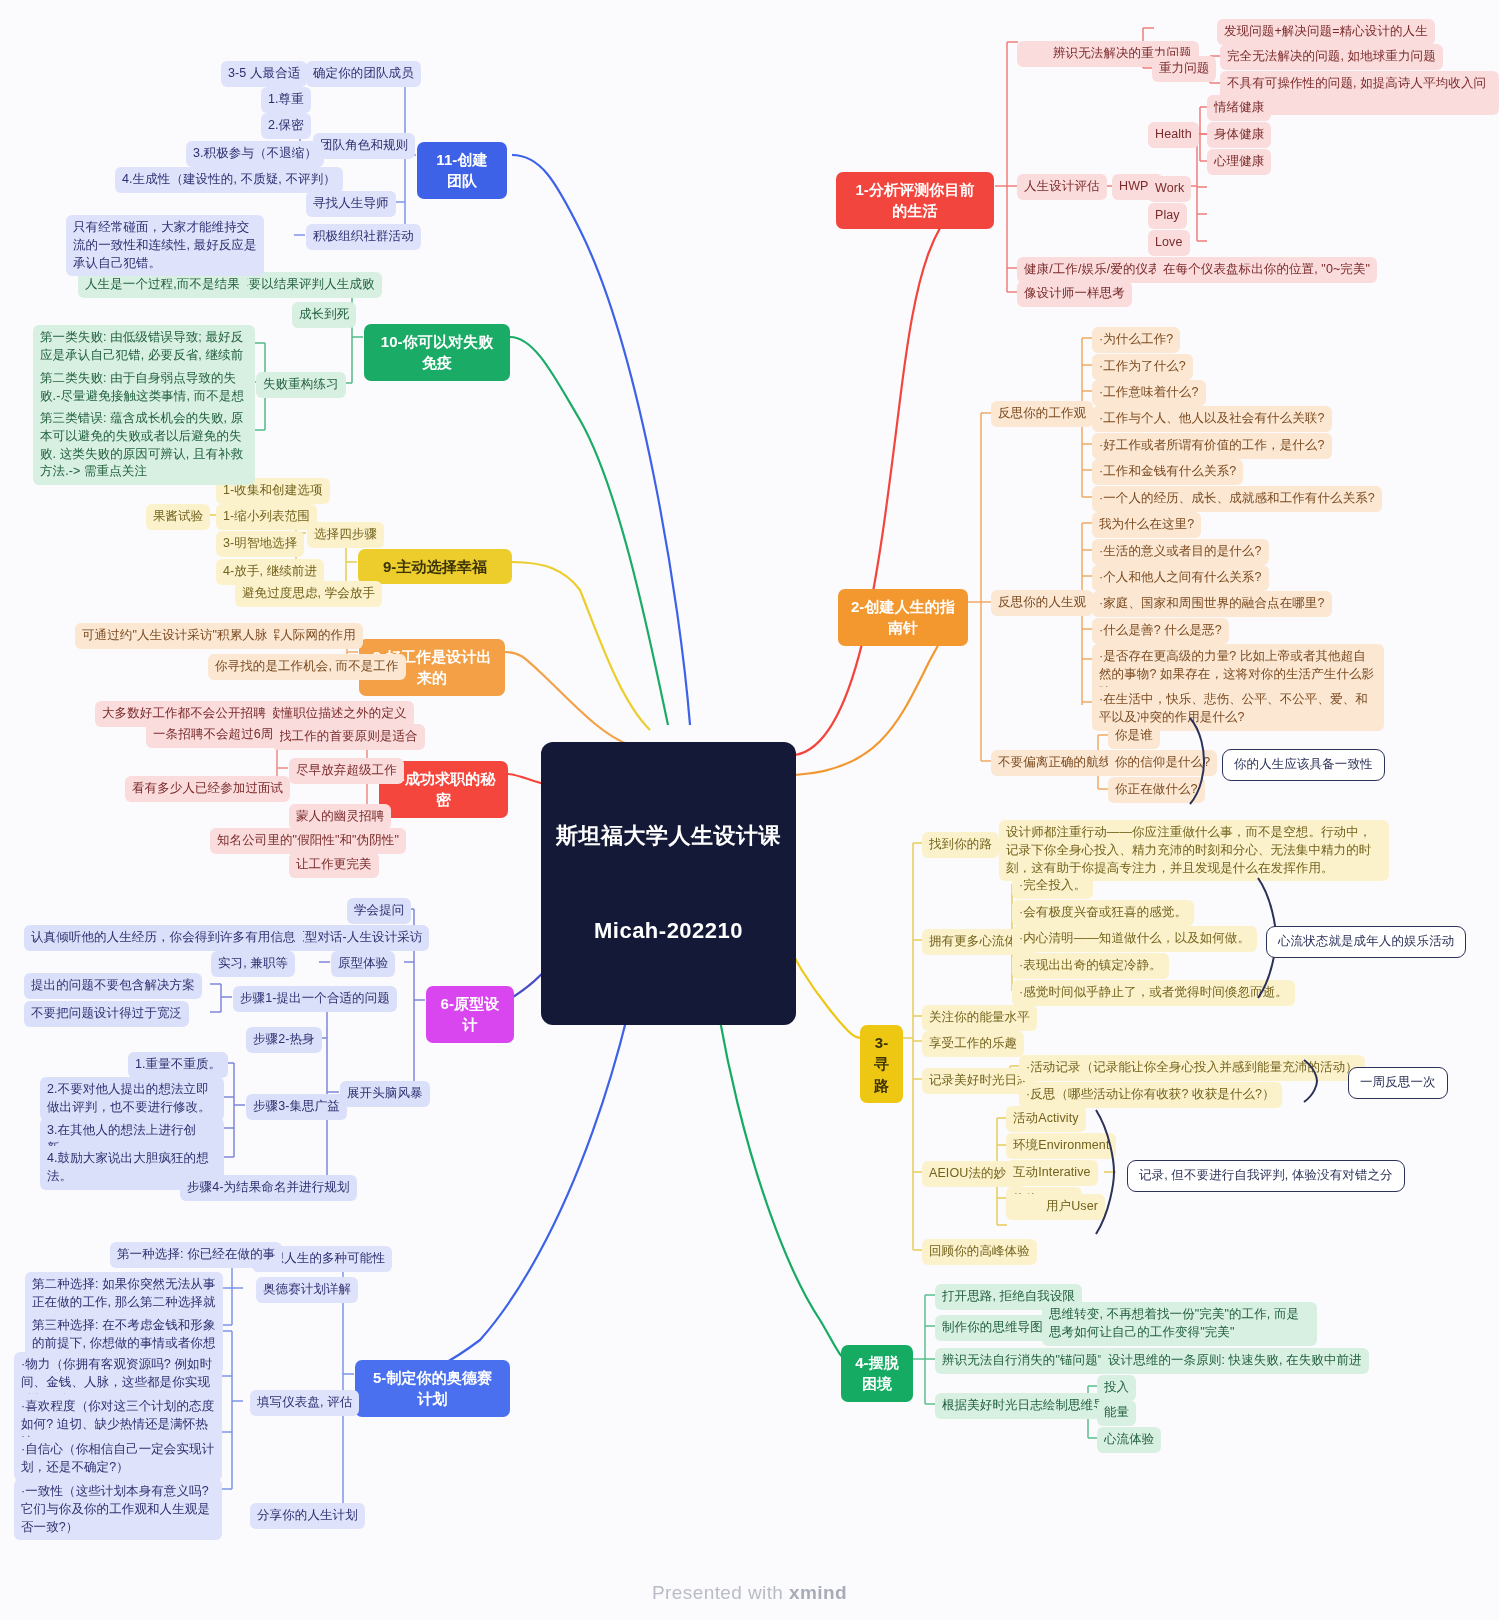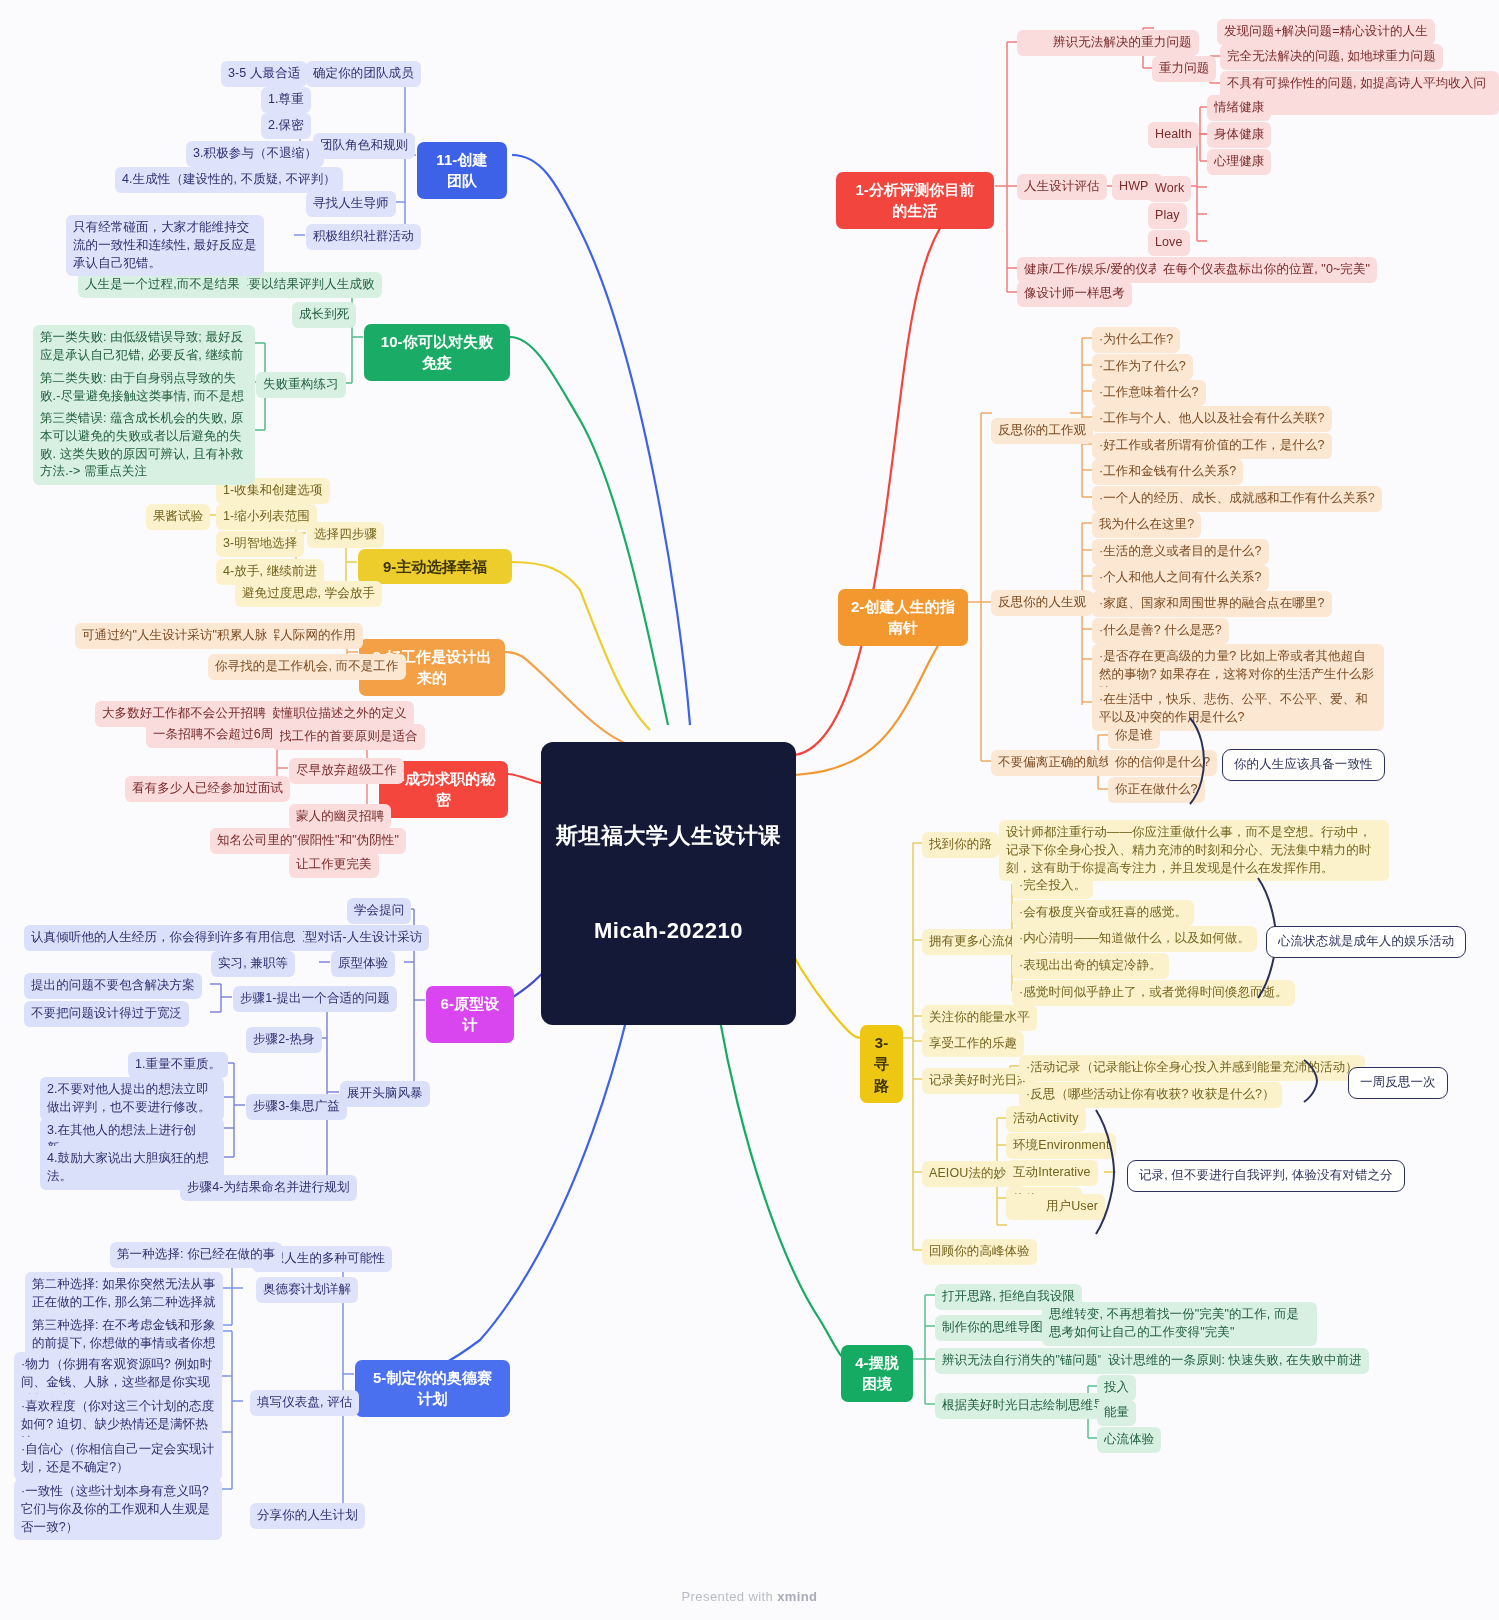--- a/index.html
+++ b/index.html
@@ -74,21 +74,21 @@
   .m-blue2  { background: #4a70ef; }
   .m-green2 { background: #1aab66; }
   .m-red2   { background: #f4463c; }
   .m-orange2{ background: #f3a046; }
   .m-yellow2{ background: #eccd2b; color:#3b3307 !important; }
   #footer {
     position: absolute;
     left: 0; bottom: 16px;
     width: 1499px;
     text-align: center;
-    font-size: 13px;
+    font-size: 19px;
     color: #b9bcc6;
     letter-spacing: 0.4px;
   }
   #footer b { color: #a9acb8; font-weight: 700; }
 </style>
 </head>
 <body>
 
 <div id="canvas">
 
@@ -185,40 +185,40 @@
       <path d="M305,235 L294,235"></path>
     </g>
   </svg>
 
   <div class="node root" style="left:541px; top:742px; width:255px;">
     <div>斯坦福大学人生设计课</div>
     <div>Micah-202210</div>
   </div>
 
   <div class="node main m-red" style="left:836px; top:172px; width:158px;">1-分析评测你目前的生活</div>
-  <div class="node c-red" style="left:1017px; top:30px;padding-left:36px;">辨识无法解决的重力问题</div>
+  <div class="node c-red" style="left:1017px; top:41px;padding-left:36px;">辨识无法解决的重力问题</div>
   <div class="node c-red" style="left:1217px; top:19px;">发现问题+解决问题=精心设计的人生</div>
   <div class="node c-red" style="left:1152px; top:56px;">重力问题</div>
   <div class="node c-red" style="left:1220px; top:44px;">完全无法解决的问题, 如地球重力问题</div>
   <div class="node c-red" style="left:1220px; top:71px;">不具有可操作性的问题, 如提高诗人平均收入问题</div>
   <div class="node c-red" style="left:1017px; top:174px;">人生设计评估</div>
   <div class="node c-red" style="left:1112px; top:174px;">HWPL</div>
   <div class="node c-red" style="left:1148px; top:122px;">Health</div>
   <div class="node c-red" style="left:1207px; top:95px;">情绪健康</div>
   <div class="node c-red" style="left:1207px; top:122px;">身体健康</div>
   <div class="node c-red" style="left:1207px; top:149px;">心理健康</div>
   <div class="node c-red" style="left:1148px; top:176px;">Work</div>
   <div class="node c-red" style="left:1148px; top:203px;">Play</div>
   <div class="node c-red" style="left:1148px; top:230px;">Love</div>
   <div class="node c-red" style="left:1017px; top:257px;">健康/工作/娱乐/爱的仪表盘</div>
   <div class="node c-red" style="left:1156px; top:257px;">在每个仪表盘标出你的位置, "0~完美"</div>
   <div class="node c-red" style="left:1017px; top:281px;">像设计师一样思考</div>
 
   <div class="node main m-orange" style="left:838px; top:589px; width:130px;">2-创建人生的指南针</div>
-  <div class="node c-orange" style="left:991px; top:418px;">反思你的工作观</div>
+  <div class="node c-orange" style="left:991px; top:401px;">反思你的工作观</div>
   <div class="node c-orange" style="left:1092px; top:327px;">·为什么工作?</div>
   <div class="node c-orange" style="left:1092px; top:354px;">·工作为了什么?</div>
   <div class="node c-orange" style="left:1092px; top:380px;">·工作意味着什么?</div>
   <div class="node c-orange" style="left:1092px; top:406px;">·工作与个人、他人以及社会有什么关联?</div>
   <div class="node c-orange" style="left:1092px; top:433px;">·好工作或者所谓有价值的工作，是什么?</div>
   <div class="node c-orange" style="left:1092px; top:459px;">·工作和金钱有什么关系?</div>
   <div class="node c-orange" style="left:1092px; top:486px;">·一个人的经历、成长、成就感和工作有什么关系?</div>
   <div class="node c-orange" style="left:991px; top:590px;">反思你的人生观</div>
   <div class="node c-orange" style="left:1092px; top:512px;">我为什么在这里?</div>
   <div class="node c-orange" style="left:1092px; top:539px;">·生活的意义或者目的是什么?</div>

